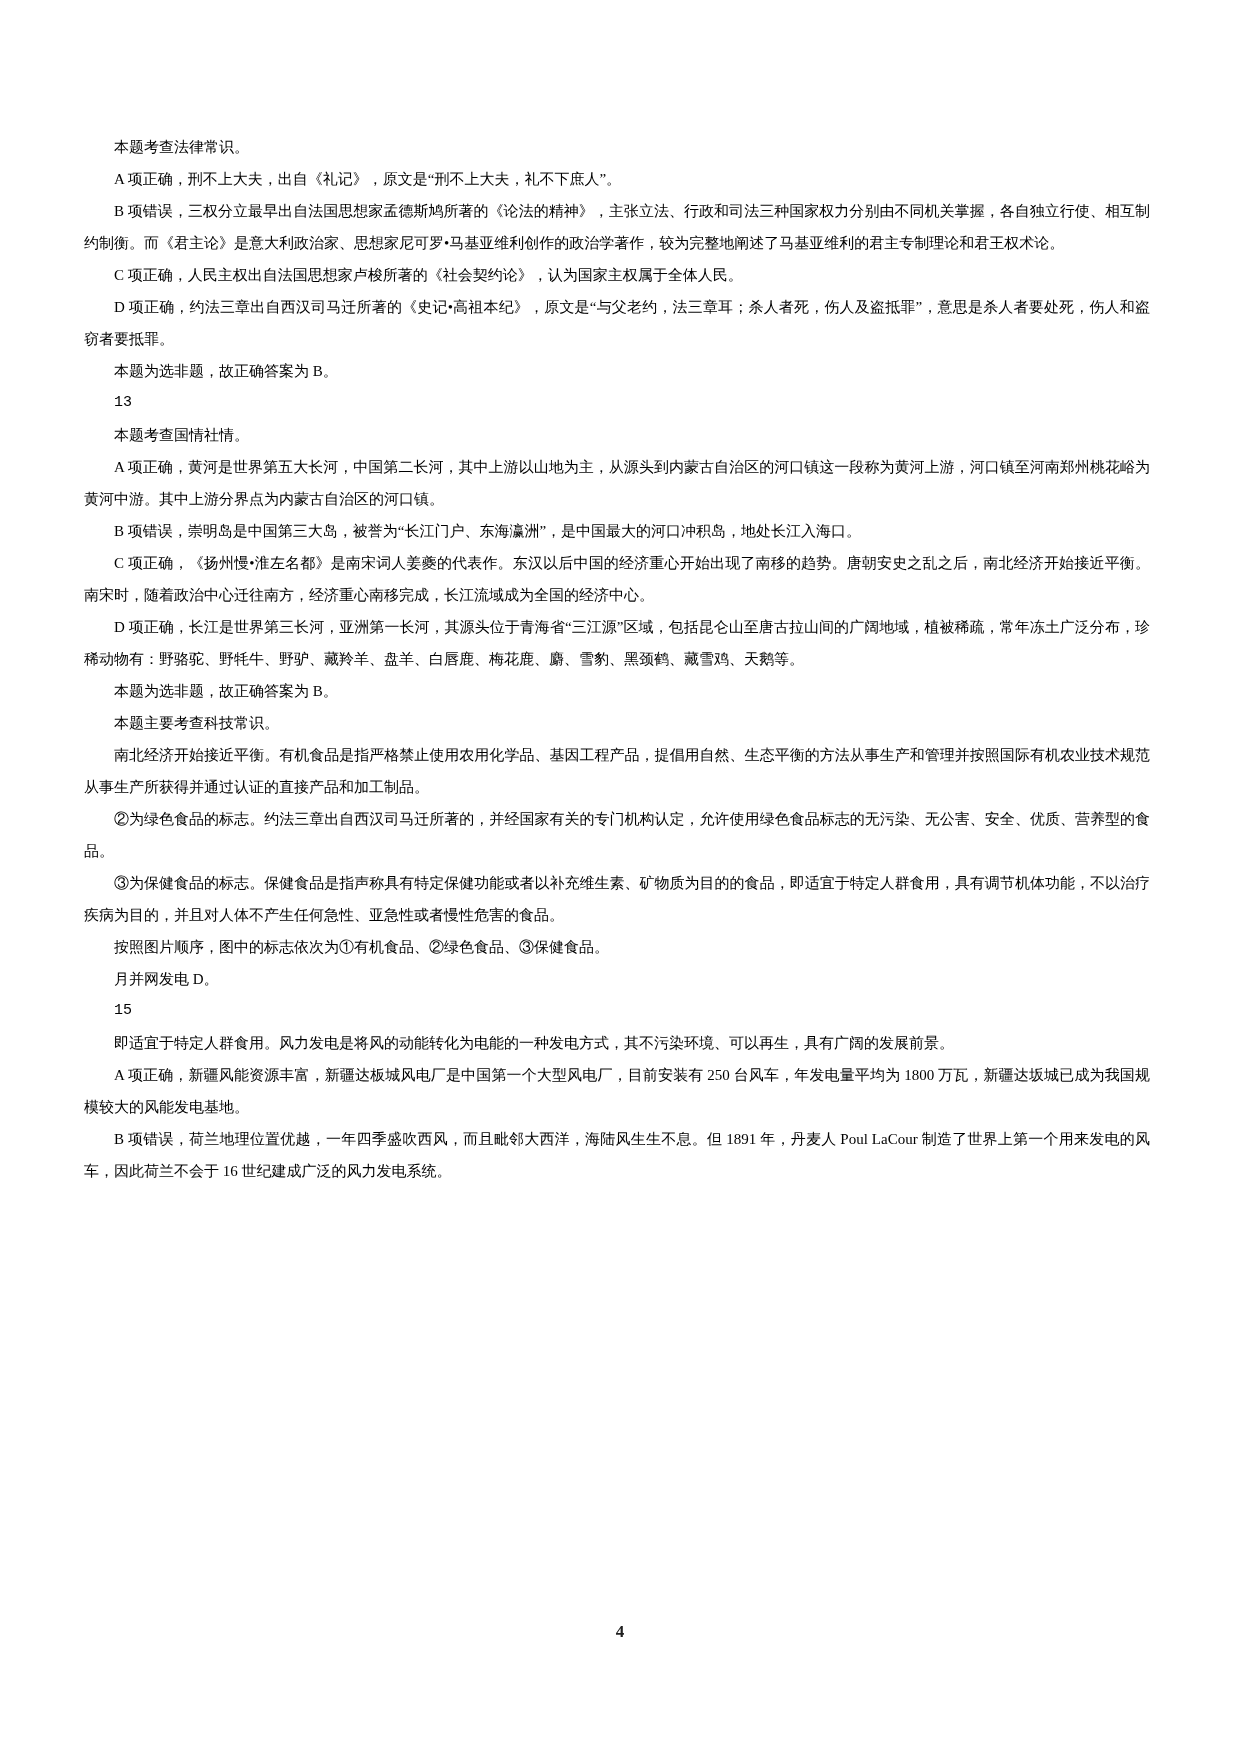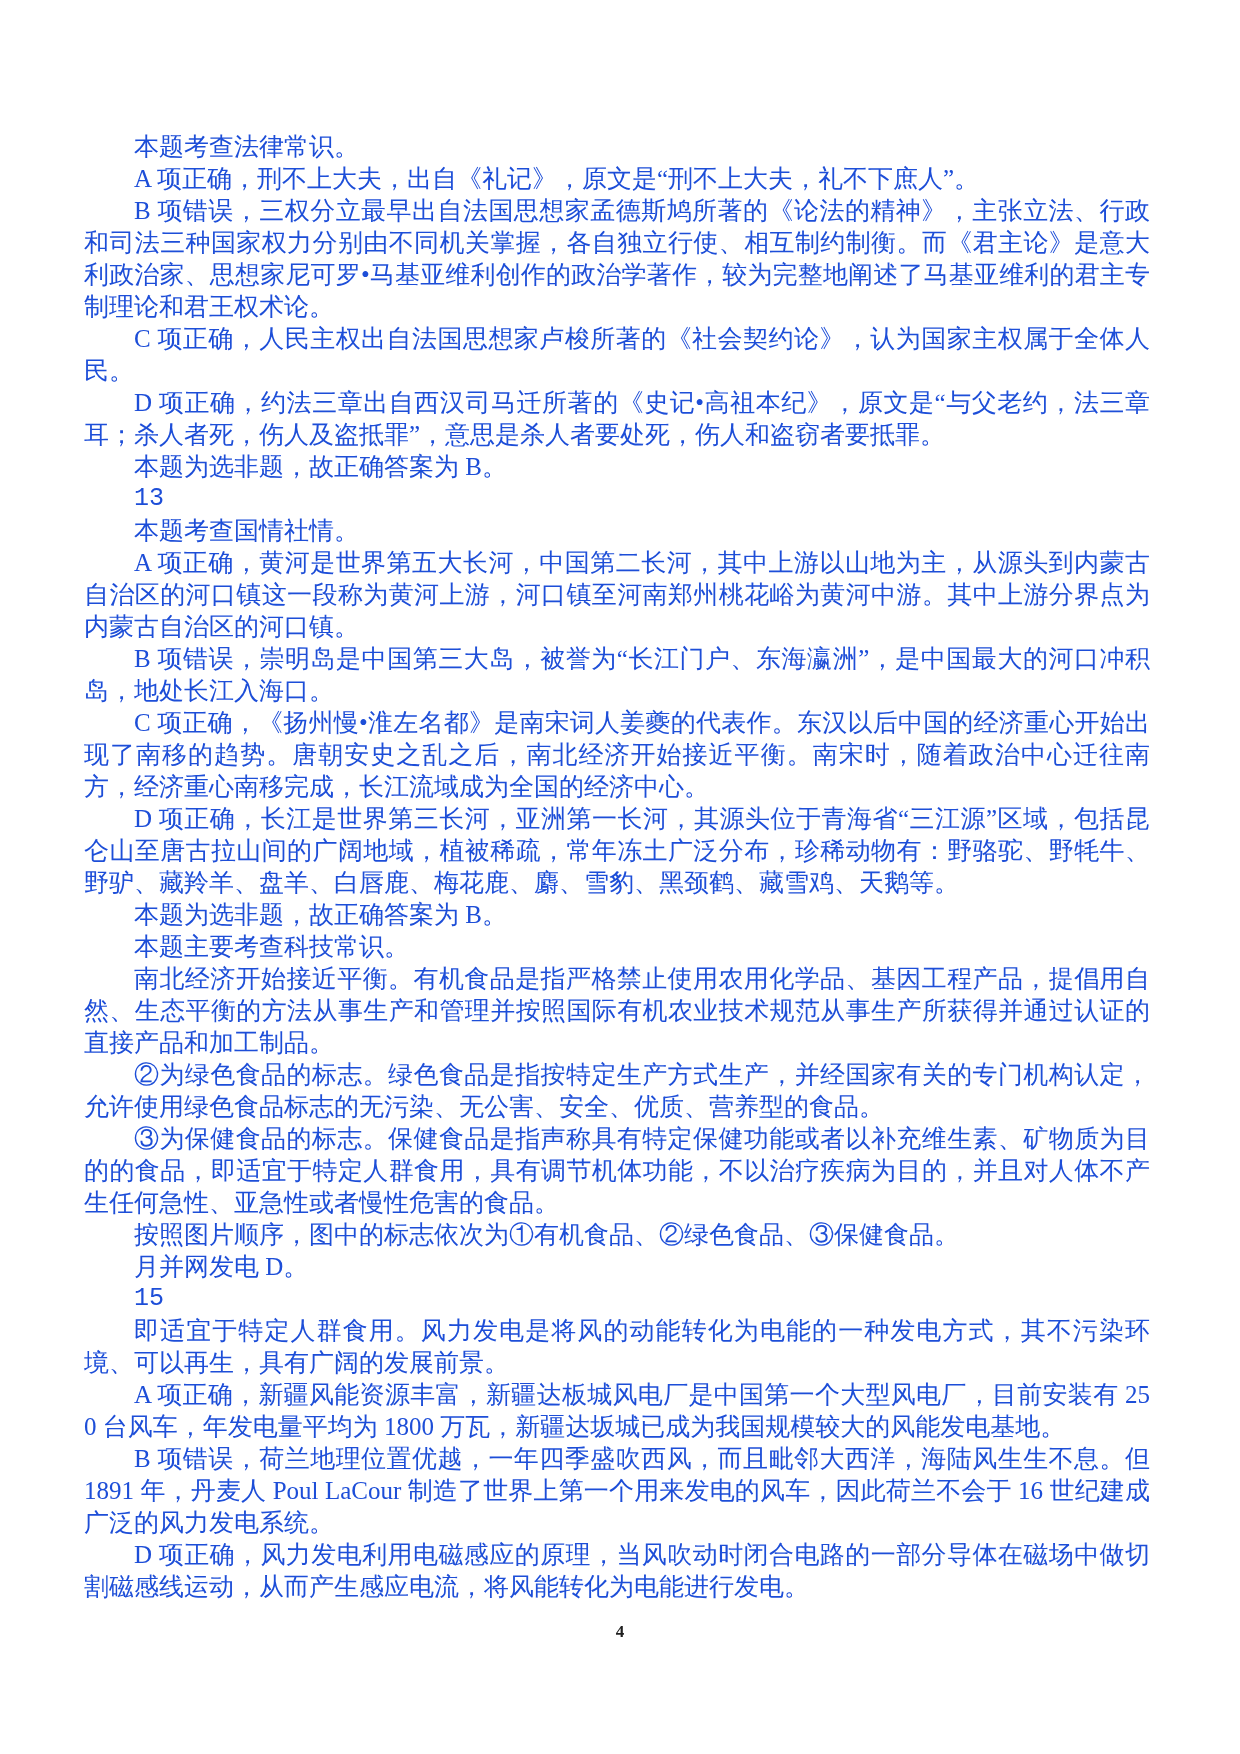--- a/index.html
+++ b/index.html
@@ -24,23 +24,23 @@
   }
   .content {
     position: absolute;
     left: 84px;
     top: 131px;
     width: 1066px;
   }
   .para {
     margin: 0;
     padding: 0;
-    font-size: 25px;
+    font-size: 15px;
     line-height: 32px;
-    color: #1d4ed8;
+    color: #000000;
     text-align: justify;
     text-justify: inter-ideograph;
     text-indent: 2em;
     word-break: break-all;
     font-family: "Liberation Serif", "DejaVu Serif", serif;
   }
   .qnum {
     text-align: left;
     font-family: Liberation Mono, monospace;
   }
@@ -69,24 +69,23 @@
     <p class="para">本题为选非题，故正确答案为 B。</p>
     <p class="para qnum">13</p>
     <p class="para">本题考查国情社情。</p>
     <p class="para">A 项正确，黄河是世界第五大长河，中国第二长河，其中上游以山地为主，从源头到内蒙古自治区的河口镇这一段称为黄河上游，河口镇至河南郑州桃花峪为黄河中游。其中上游分界点为内蒙古自治区的河口镇。</p>
     <p class="para">B 项错误，崇明岛是中国第三大岛，被誉为“长江门户、东海瀛洲”，是中国最大的河口冲积岛，地处长江入海口。</p>
     <p class="para">C 项正确，《扬州慢•淮左名都》是南宋词人姜夔的代表作。东汉以后中国的经济重心开始出现了南移的趋势。唐朝安史之乱之后，南北经济开始接近平衡。南宋时，随着政治中心迁往南方，经济重心南移完成，长江流域成为全国的经济中心。</p>
     <p class="para">D 项正确，长江是世界第三长河，亚洲第一长河，其源头位于青海省“三江源”区域，包括昆仑山至唐古拉山间的广阔地域，植被稀疏，常年冻土广泛分布，珍稀动物有：野骆驼、野牦牛、野驴、藏羚羊、盘羊、白唇鹿、梅花鹿、麝、雪豹、黑颈鹤、藏雪鸡、天鹅等。</p>
     <p class="para">本题为选非题，故正确答案为 B。</p>
     <p class="para">本题主要考查科技常识。</p>
     <p class="para">南北经济开始接近平衡。有机食品是指严格禁止使用农用化学品、基因工程产品，提倡用自然、生态平衡的方法从事生产和管理并按照国际有机农业技术规范从事生产所获得并通过认证的直接产品和加工制品。</p>
-    <p class="para">②为绿色食品的标志。绿色食品是指按特定生产方式生产，并经国家有关的专门机构认定，允许使用绿色食品标志的无污染、无公害、安全、优质、营养型的食品。</p>
+    <p class="para">②为绿色食品的标志。约法三章出自西汉司马迁所著的，并经国家有关的专门机构认定，允许使用绿色食品标志的无污染、无公害、安全、优质、营养型的食品。</p>
     <p class="para">③为保健食品的标志。保健食品是指声称具有特定保健功能或者以补充维生素、矿物质为目的的食品，即适宜于特定人群食用，具有调节机体功能，不以治疗疾病为目的，并且对人体不产生任何急性、亚急性或者慢性危害的食品。</p>
     <p class="para">按照图片顺序，图中的标志依次为①有机食品、②绿色食品、③保健食品。</p>
     <p class="para">月并网发电 D。</p>
     <p class="para qnum">15</p>
     <p class="para">即适宜于特定人群食用。风力发电是将风的动能转化为电能的一种发电方式，其不污染环境、可以再生，具有广阔的发展前景。</p>
     <p class="para">A 项正确，新疆风能资源丰富，新疆达板城风电厂是中国第一个大型风电厂，目前安装有 250 台风车，年发电量平均为 1800 万瓦，新疆达坂城已成为我国规模较大的风能发电基地。</p>
     <p class="para">B 项错误，荷兰地理位置优越，一年四季盛吹西风，而且毗邻大西洋，海陆风生生不息。但 1891 年，丹麦人 Poul LaCour 制造了世界上第一个用来发电的风车，因此荷兰不会于 16 世纪建成广泛的风力发电系统。</p>
-    <p class="para">D 项正确，风力发电利用电磁感应的原理，当风吹动时闭合电路的一部分导体在磁场中做切割磁感线运动，从而产生感应电流，将风能转化为电能进行发电。</p>
   </div>
   <div class="footer">4</div>
 </div>
 
 </body></html>

